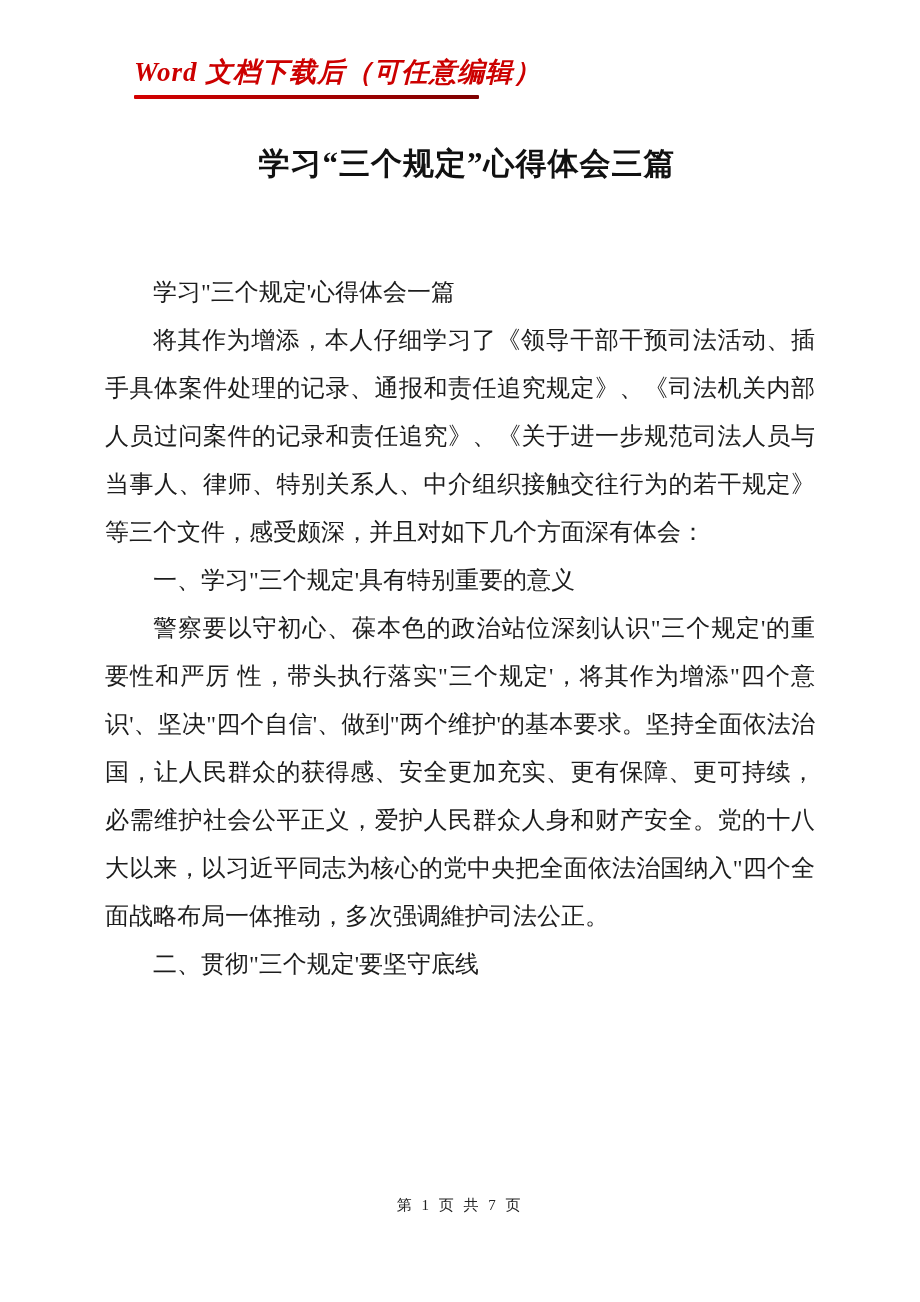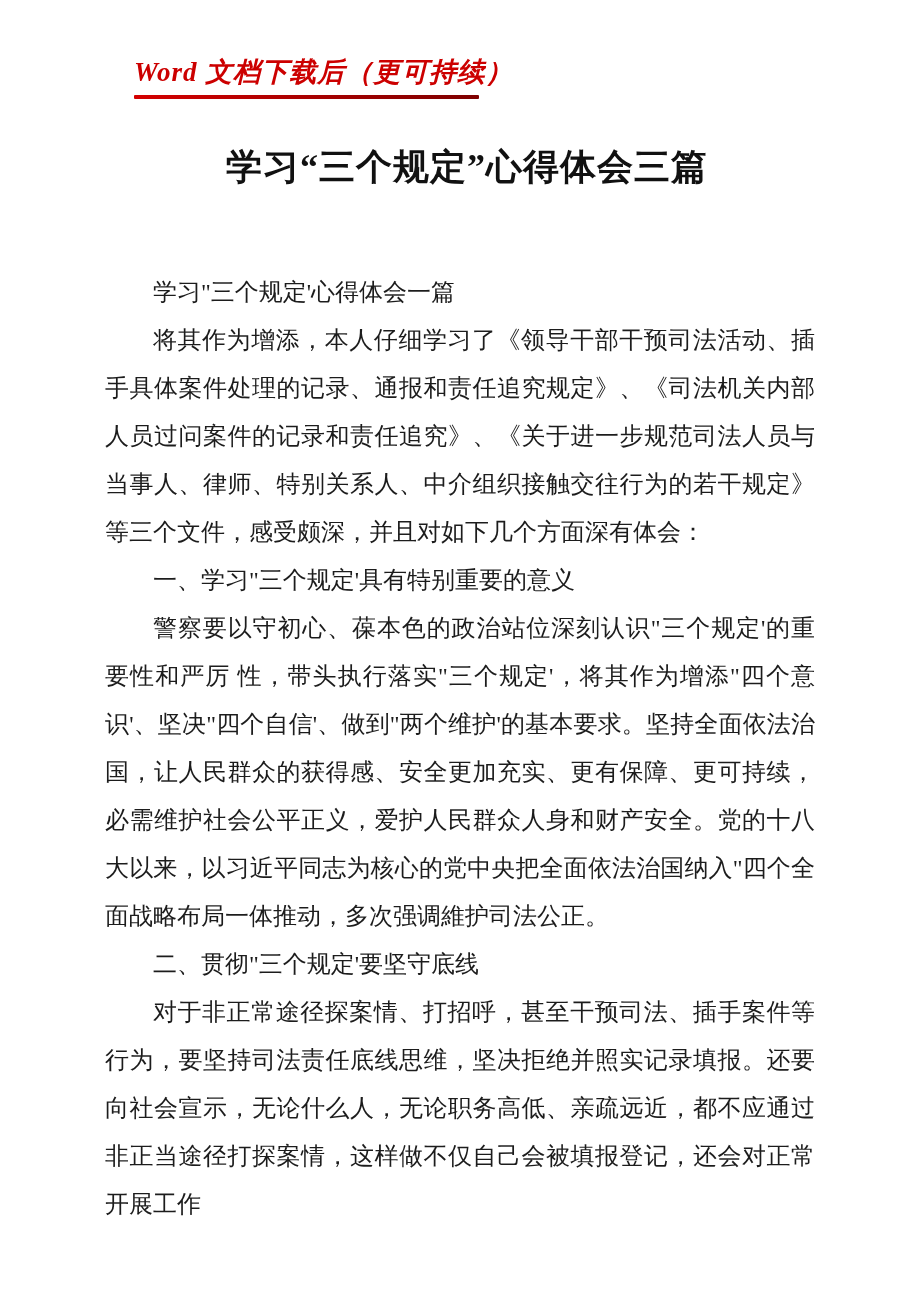--- a/index.html
+++ b/index.html
@@ -37,21 +37,21 @@
     background: linear-gradient(to right, var(--underline_red_start, #d40000), var(--underline_red_end, #7e0000));
     border-radius: 1px;
   }
   
   .doc-title {
     position: absolute;
     top: 143px;
     left: 0;
     width: 100%;
     text-align: center;
-    font-size: 36px;
+    font-size: 31px;
     font-weight: bold;
     color: var(--ink, #111111);
     letter-spacing: 1px;
     padding-left: 14px;
   }
   
   .doc-body {
     position: absolute;
     top: 268px;
     left: 105px;
@@ -77,30 +77,30 @@
     letter-spacing: 3px;
     color: var(--footer_ink, #222222);
   }
 </style>
 </head>
 <body>
 
 <div class="page">
 
   <div class="header">
-    <span class="notice-text">Word 文档下载后（更可持续）</span>
+    <span class="notice-text">Word 文档下载后（可任意编辑）</span>
     <div class="notice-underline"></div>
   </div>
 
   <div class="doc-title">学习“三个规定”心得体会三篇</div>
 
   <div class="doc-body">
 
   <p class="para">学习"三个规定'心得体会一篇</p>
       <p class="para">将其作为增添，本人仔细学习了《领导干部干预司法活动、插手具体案件处理的记录、通报和责任追究规定》、《司法机关内部人员过问案件的记录和责任追究》、《关于进一步规范司法人员与当事人、律师、特别关系人、中介组织接触交往行为的若干规定》等三个文件，感受颇深，并且对如下几个方面深有体会：</p>
       <p class="para">一、学习"三个规定'具有特别重要的意义</p>
       <p class="para">警察要以守初心、葆本色的政治站位深刻认识"三个规定'的重要性和严厉 性，带头执行落实"三个规定'，将其作为增添"四个意识'、坚决"四个自信'、做到"两个维护'的基本要求。坚持全面依法治国，让人民群众的获得感、安全更加充实、更有保障、更可持续，必需维护社会公平正义，爱护人民群众人身和财产安全。党的十八大以来，以习近平同志为核心的党中央把全面依法治国纳入"四个全面战略布局一体推动，多次强调維护司法公正。</p>
       <p class="para">二、贯彻"三个规定'要坚守底线</p>
-      <p class="para">对于非正常途径探案情、打招呼，甚至干预司法、插手案件等行为，要坚持司法责任底线思维，坚决拒绝并照实记录填报。还要向社会宣示，无论什么人，无论职务高低、亲疏远近，都不应通过非正当途径打探案情，这样做不仅自己会被填报登记，还会对正常开展工作</p>
     </div>
 
+  <div class="footer">第 1 页 共 7 页</div>
 
 </div>
 
 </body></html>

